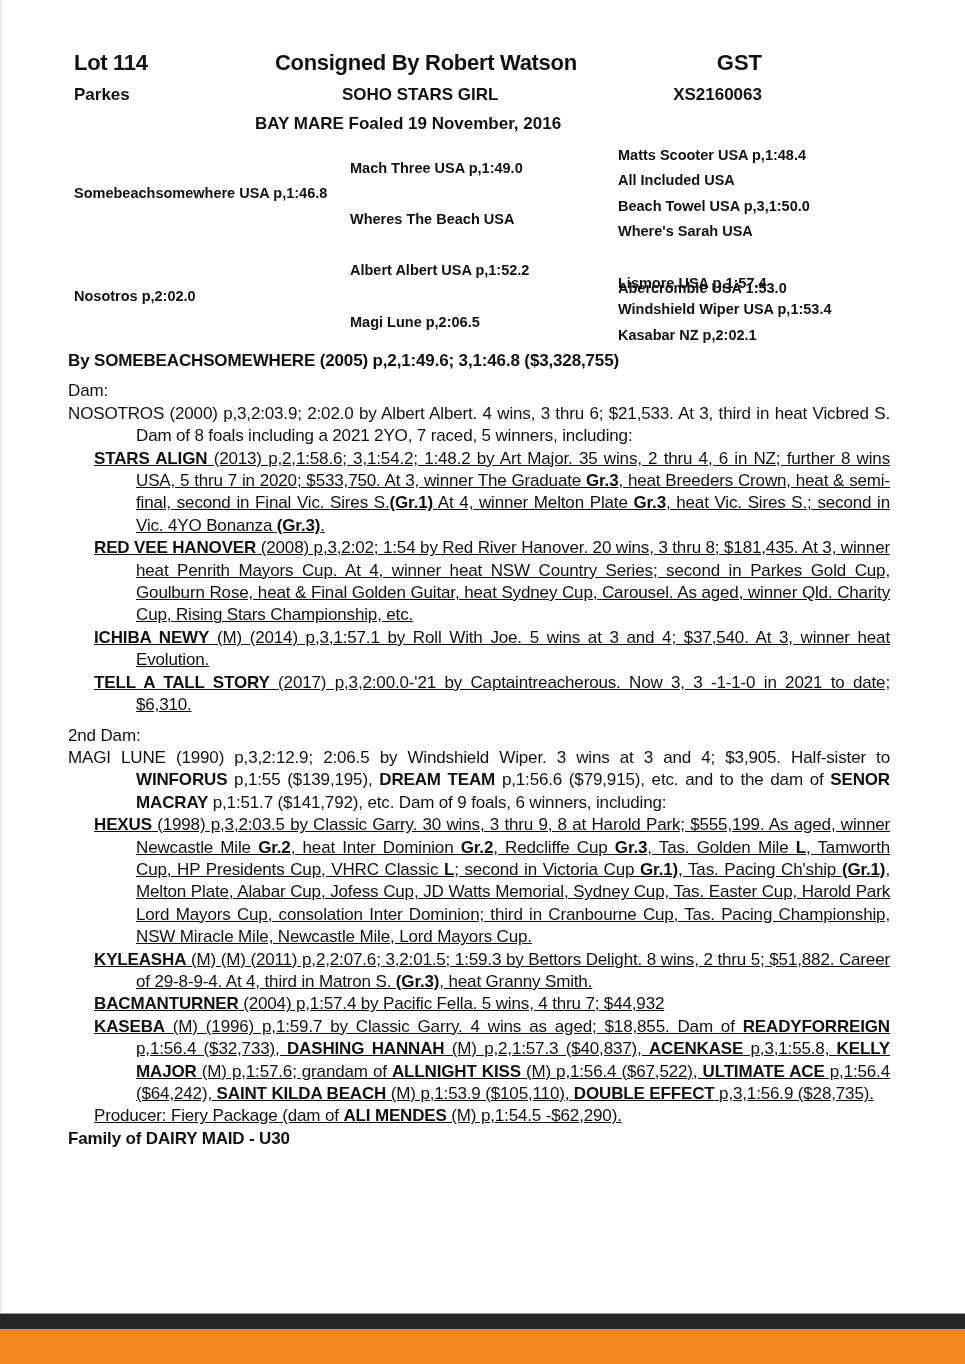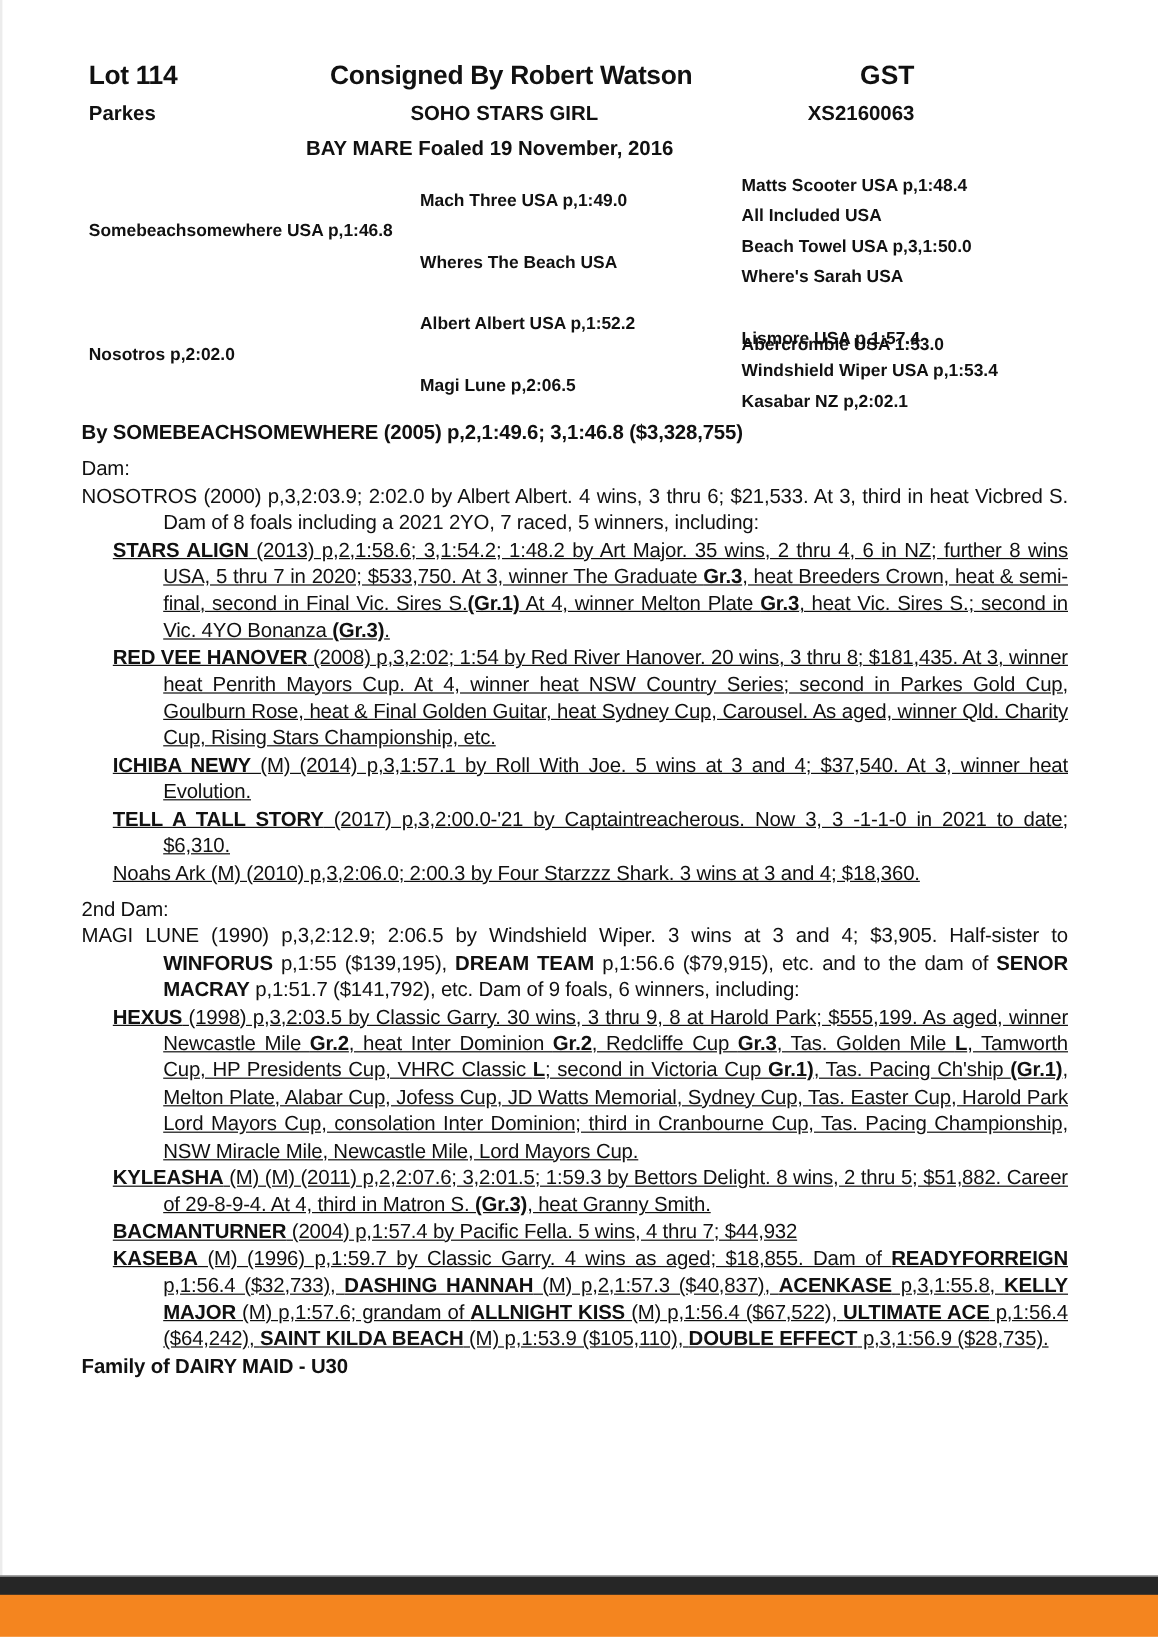--- a/index.html
+++ b/index.html
@@ -77,21 +77,20 @@
     </div>
     <div class="para sub">
       <span class="b">RED VEE HANOVER</span><span> (2008) p,3,2:02; 1:54 by Red River Hanover. 20 wins, 3 thru 8; $181,435. At 3, winner heat Penrith Mayors Cup. At 4, winner heat NSW Country Series; second in Parkes Gold Cup, Goulburn Rose, heat &amp; Final Golden Guitar, heat Sydney Cup, Carousel. As aged, winner Qld. Charity Cup, Rising Stars Championship, etc.</span>
     </div>
     <div class="para sub">
       <span class="b">ICHIBA NEWY</span><span> (M) (2014) p,3,1:57.1 by Roll With Joe. 5 wins at 3 and 4; $37,540. At 3, winner heat Evolution.</span>
     </div>
     <div class="para sub">
       <span class="b">TELL A TALL STORY</span><span> (2017) p,3,2:00.0-'21 by Captaintreacherous. Now 3, 3 -1-1-0 in 2021 to date; $6,310.</span>
     </div>
-    <div class="para sub flat">Noahs Ark (M) (2010) p,3,2:06.0; 2:00.3 by Four Starzzz Shark. 3 wins at 3 and 4; $18,360.</div>
 
     <div class="sec-h">2nd Dam:</div>
     <div class="para">
       <span>MAGI LUNE (1990) p,3,2:12.9; 2:06.5 by Windshield Wiper. 3 wins at 3 and 4; $3,905. Half-sister to </span><span class="b">WINFORUS</span><span> p,1:55 ($139,195), </span><span class="b">DREAM TEAM</span><span> p,1:56.6 ($79,915), etc. and to the dam of </span><span class="b">SENOR MACRAY</span><span> p,1:51.7 ($141,792), etc. Dam of 9 foals, 6 winners, including:</span>
     </div>
 
     <div class="para sub">
       <span class="b">HEXUS</span><span> (1998) p,3,2:03.5 by Classic Garry. 30 wins, 3 thru 9, 8 at Harold Park; $555,199. As aged, winner Newcastle Mile </span><span class="b">Gr.2</span><span>, heat Inter Dominion </span><span class="b">Gr.2</span><span>, Redcliffe Cup </span><span class="b">Gr.3</span><span>, Tas. Golden Mile </span><span class="b">L</span><span>, Tamworth Cup, HP Presidents Cup, VHRC Classic </span><span class="b">L</span><span>; second in Victoria Cup </span><span class="b">Gr.1)</span><span>, Tas. Pacing Ch'ship </span><span class="b">(Gr.1)</span><span>, Melton Plate, Alabar Cup, Jofess Cup, JD Watts Memorial, Sydney Cup, Tas. Easter Cup, Harold Park Lord Mayors Cup, consolation Inter Dominion; third in Cranbourne Cup, Tas. Pacing Championship, NSW Miracle Mile, Newcastle Mile, Lord Mayors Cup.</span>
     </div>
 
@@ -100,19 +99,22 @@
     </div>
 
     <div class="para sub flat">
       <span class="b">BACMANTURNER</span><span> (2004) p,1:57.4 by Pacific Fella. 5 wins, 4 thru 7; $44,932</span>
     </div>
 
     <div class="para sub">
       <span class="b">KASEBA</span><span> (M) (1996) p,1:59.7 by Classic Garry. 4 wins as aged; $18,855. Dam of </span><span class="b">READYFORREIGN</span><span> p,1:56.4 ($32,733), </span><span class="b">DASHING HANNAH</span><span> (M) p,2,1:57.3 ($40,837), </span><span class="b">ACENKASE</span><span> p,3,1:55.8, </span><span class="b">KELLY MAJOR</span><span> (M) p,1:57.6; grandam of </span><span class="b">ALLNIGHT KISS</span><span> (M) p,1:56.4 ($67,522), </span><span class="b">ULTIMATE ACE</span><span> p,1:56.4 ($64,242), </span><span class="b">SAINT KILDA BEACH</span><span> (M) p,1:53.9 ($105,110), </span><span class="b">DOUBLE EFFECT</span><span> p,3,1:56.9 ($28,735).</span>
     </div>
 
+    <div class="para sub flat">
+      <span>Producer: Fiery Package (dam of </span><span class="b">ALI MENDES</span><span> (M) p,1:54.5 -$62,290).</span>
+    </div>
 
     <div class="family">Family of DAIRY MAID - U30</div>
   </div>
 
   <div class="footer-dark"></div>
   <div class="footer-orange"></div>
 </div>
 
 </body></html>

